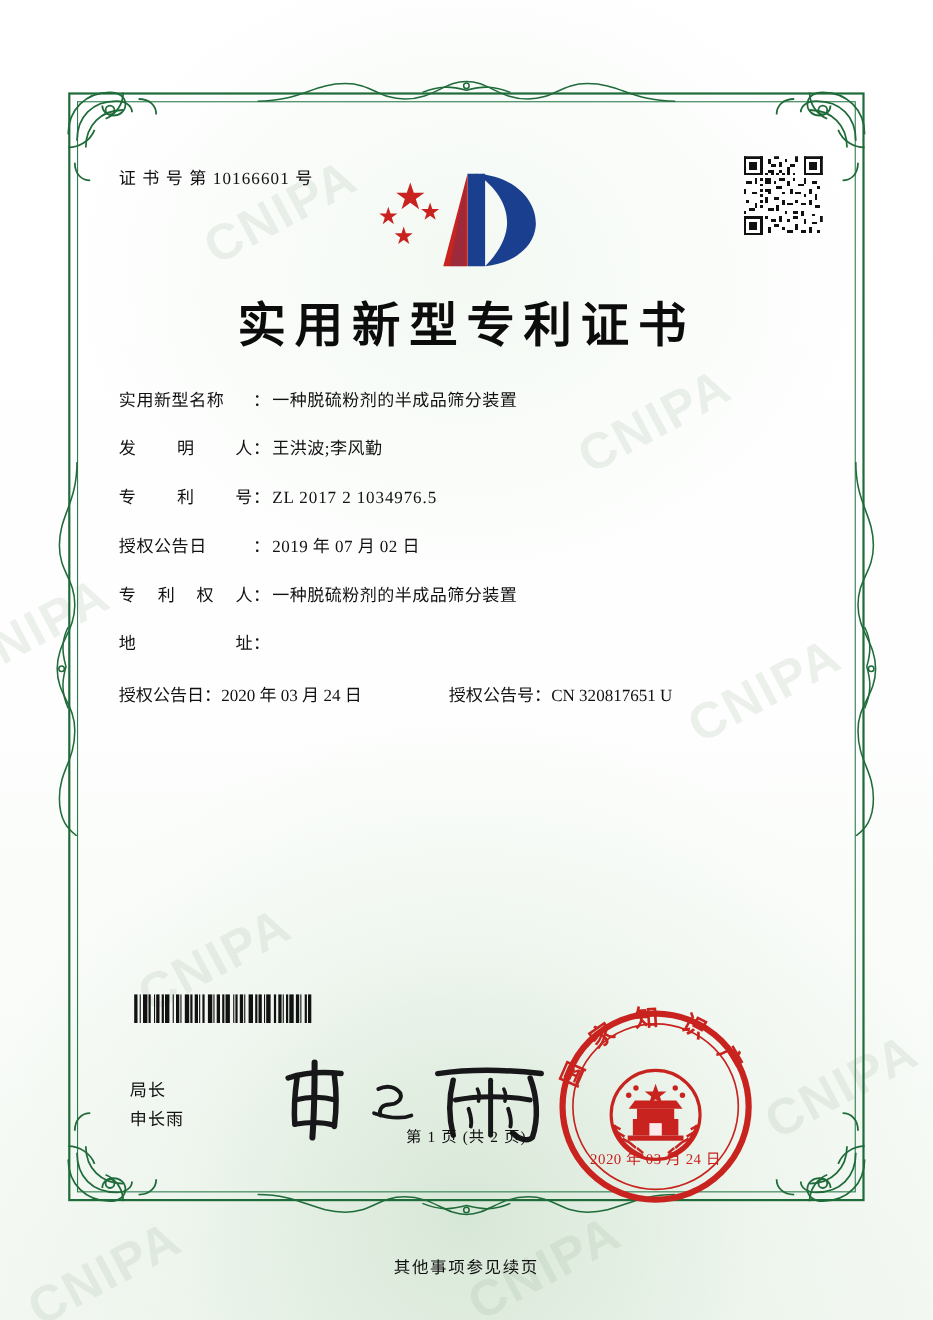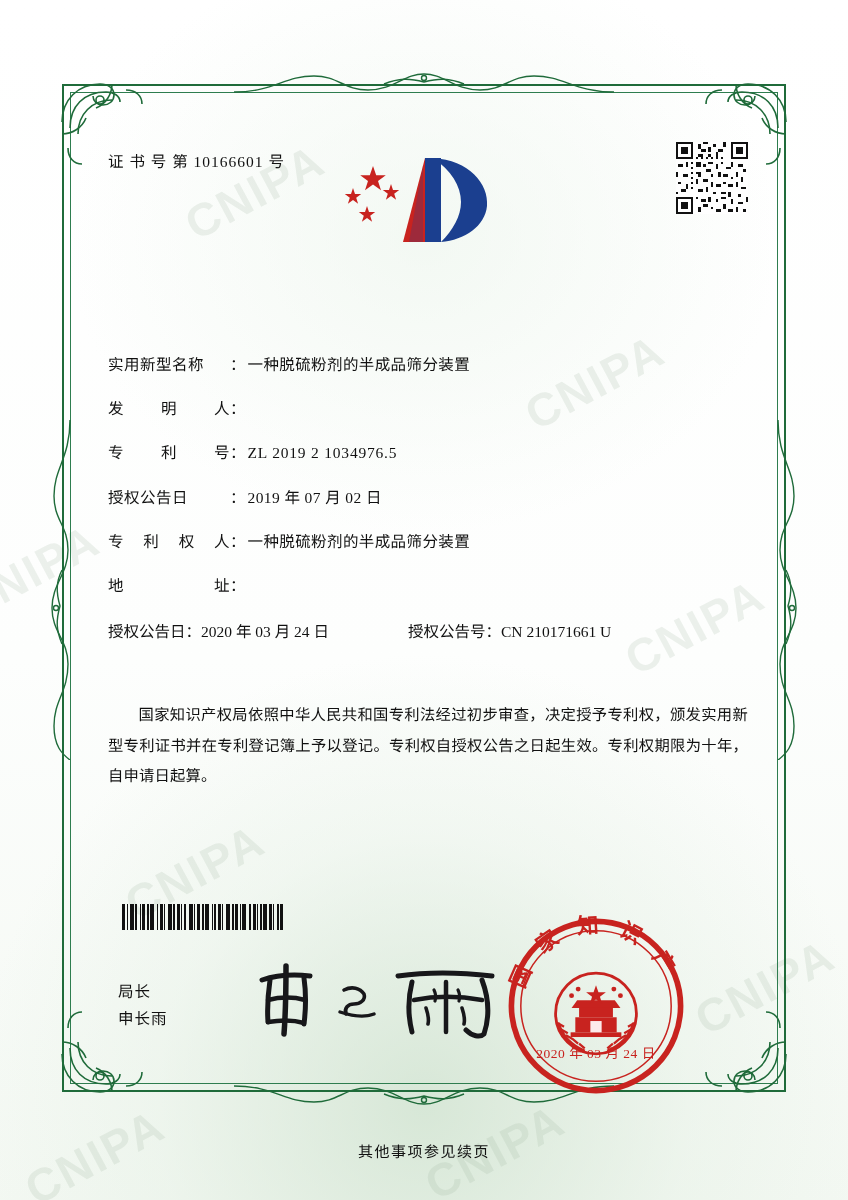--- a/index.html
+++ b/index.html
@@ -431,46 +431,48 @@
       <path d="M94,16 L94,92 L80,92 Z" fill="#1b3f8f" opacity="0.25"></path>
 
       <g fill="#c8231f">
         <polygon points="44,16 47.2,25.2 56.8,25.2 49,31 52,40.2 44,34.4 36,40.2 39,31 31.2,25.2 40.8,25.2"></polygon>
         <polygon points="24,38 26,44 32.2,44 27.2,47.8 29.1,53.8 24,50.1 18.9,53.8 20.8,47.8 15.8,44 22,44"></polygon>
         <polygon points="38,56 40,62 46.2,62 41.2,65.8 43.1,71.8 38,68.1 32.9,71.8 34.8,65.8 29.8,62 36,62"></polygon>
         <polygon points="62,34 64,40 70.2,40 65.2,43.8 67.1,49.8 62,46.1 56.9,49.8 58.8,43.8 53.8,40 60,40"></polygon>
       </g>
     </svg>
 
+    <div class="main-title">实用新型专利证书</div>
 
     <div class="fields">
 
       <div class="field-row">
         <div class="field-label">实用新型名称</div>
         <div class="field-colon">：</div>
         <div class="field-value">一种脱硫粉剂的半成品筛分装置</div>
       </div>
 
       <div class="field-row">
         <div class="field-label spread">
           <span>发</span>
           <span>明</span>
           <span>人</span>
         </div>
         <div class="field-colon">：</div>
+        <div class="field-value">王洪波;李风勤</div>
       </div>
 
       <div class="field-row">
         <div class="field-label spread">
           <span>专</span>
           <span>利</span>
           <span>号</span>
         </div>
         <div class="field-colon">：</div>
-        <div class="field-value mono">ZL 2019 2 1034976.5</div>
+        <div class="field-value mono">ZL 2017 2 1034976.5</div>
       </div>
 
       <div class="field-row">
         <div class="field-label">授权公告日</div>
         <div class="field-colon">：</div>
         <div class="field-value">2019 年 07 月 02 日</div>
       </div>
 
       <div class="field-row">
         <div class="field-label spread">
@@ -489,27 +491,26 @@
           <span>址</span>
         </div>
         <div class="field-colon">：</div>
       </div>
 
       <div class="grant-row">
         <div class="grant-left">
           <span>授权公告日</span><span>：</span><span>2020 年 03 月 24 日</span>
         </div>
         <div class="grant-right">
-          <span>授权公告号</span><span>：</span><span>CN 210171661 U</span>
+          <span>授权公告号</span><span>：</span><span>CN 320817651 U</span>
         </div>
       </div>
     </div>
 
     <div class="paras">
-      <p class="para">国家知识产权局依照中华人民共和国专利法经过初步审查，决定授予专利权，颁发实用新型专利证书并在专利登记簿上予以登记。专利权自授权公告之日起生效。专利权期限为十年，自申请日起算。</p>
     </div>
 
     <div class="barcode">
       <i style="width:3px"></i>
         <i style="width:2px;background:transparent"></i>
       <i style="width:1px"></i>
         <i style="width:2px;background:transparent"></i>
       <i style="width:4px"></i>
         <i style="width:1px;background:transparent"></i>
       <i style="width:2px"></i>
@@ -643,16 +644,17 @@
 
         <polygon points="0,-30 2.6,-22.5 10.5,-22.5 4.2,-17.8 6.5,-10.3 0,-15 -6.5,-10.3 -4.2,-17.8 -10.5,-22.5 -2.6,-22.5" fill="#c8231f"></polygon>
         <circle cx="-19" cy="-26" r="2.6" fill="#c8231f"></circle>
         <circle cx="-26" cy="-19" r="2.6" fill="#c8231f"></circle>
         <circle cx="19" cy="-26" r="2.6" fill="#c8231f"></circle>
         <circle cx="26" cy="-19" r="2.6" fill="#c8231f"></circle>
       </g>
     </svg>
     <div class="seal-date">2020 年 03 月 24 日</div>
 
+    <div class="page-no">第 1 页 (共 2 页)</div>
   </div>
 
   <div class="footnote">其他事项参见续页</div>
 </div>
 
 </body></html>

